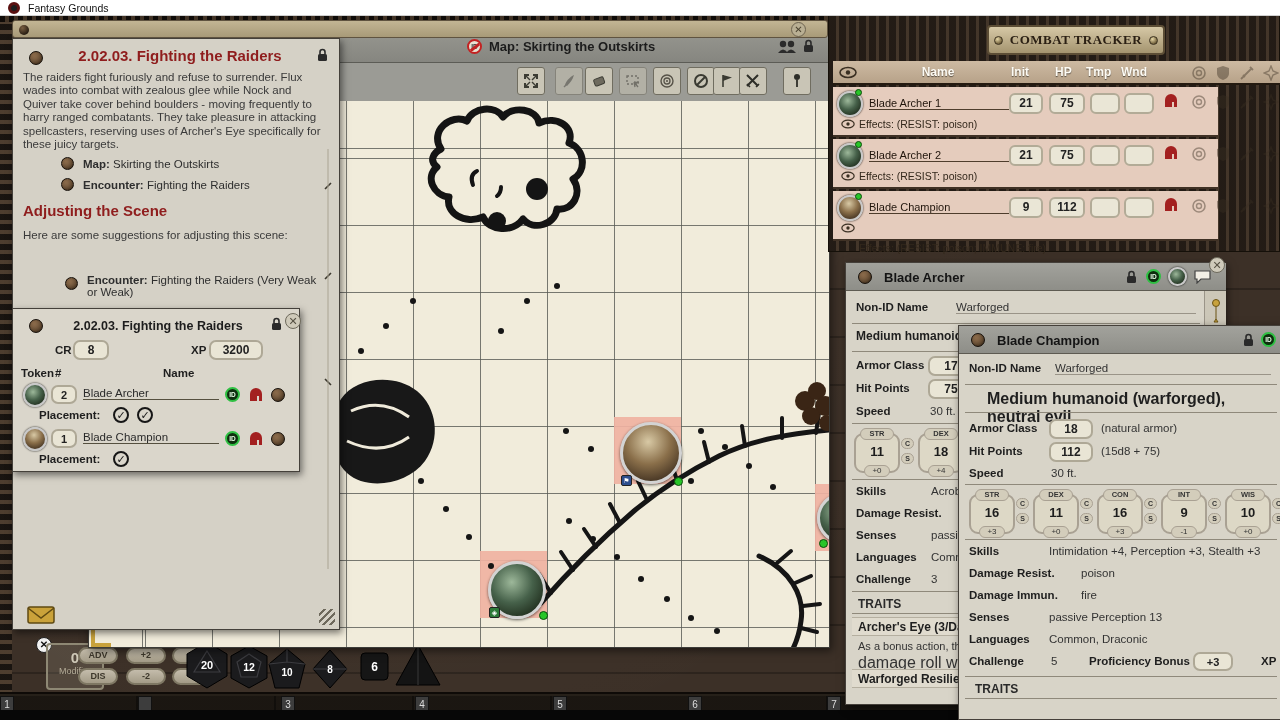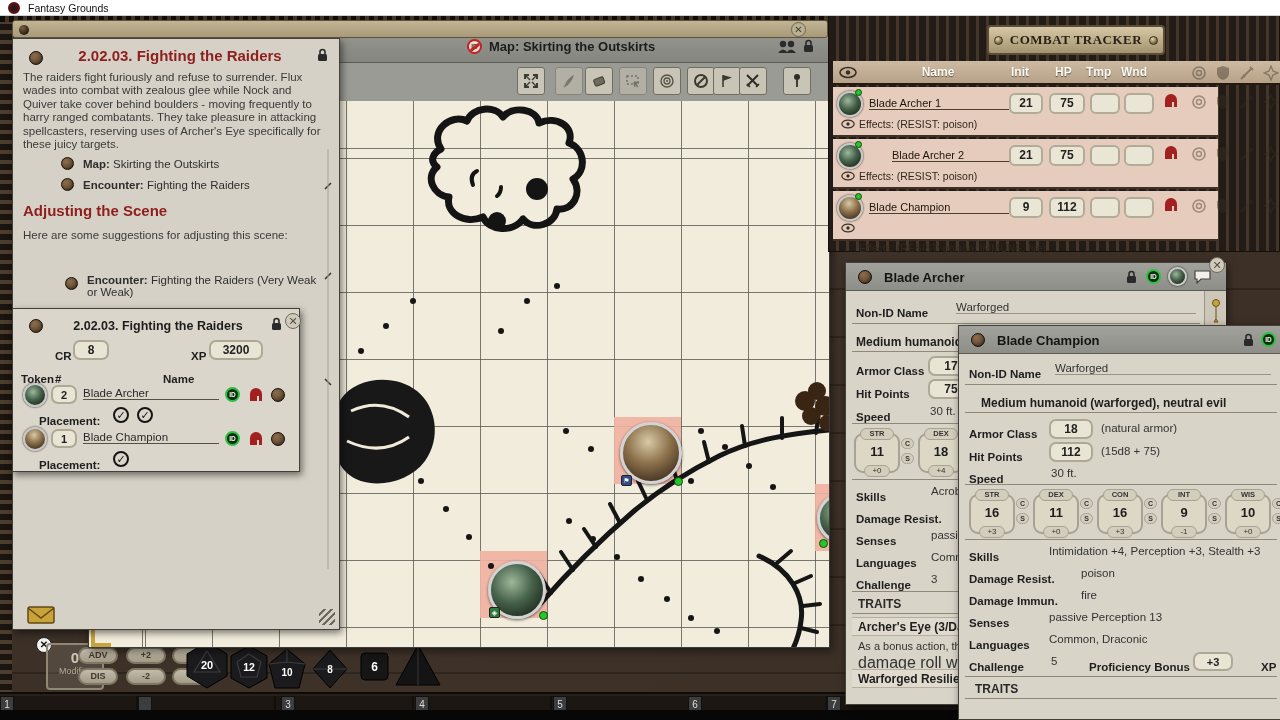--- a/index.html
+++ b/index.html
@@ -39,21 +39,21 @@
      color:#eaffea; font-size:6.5px; font-weight:bold; text-align:center; line-height:11px; }
   .nonid { width:15px; height:15px; border-radius:50%; background:#e8e2d2; border:2px solid #c32222;
      color:#333; font-size:6.5px; font-weight:bold; text-align:center; line-height:11px; position:relative; overflow:hidden;}
   .nonid:after { content:""; position:absolute; left:-2px; top:4px; width:18px; height:2.5px; background:#c32222; transform:rotate(-38deg); }
   .helmet { width:16px; height:16px; }
   .checkc { width:16px; height:16px; border:2px solid #161616; border-radius:50%;
      font-size:11px; color:#161616; text-align:center; line-height:13px; background:transparent; }
   .statbox { background:#e9e5d5; border:2px solid #aea896; border-radius:7px; text-align:center;
      font-weight:bold; color:#222; }
   .divider { height:1px; background:#8f897b; }
-  .lbl { font-weight:bold; color:#1e1e1e; font-size:11.5px;margin-top:6px; }
+  .lbl { font-weight:bold; color:#1e1e1e; font-size:11.5px; }
   .val { color:#333; font-size:11.5px; }
   .closec { width:16px; height:16px; border-radius:50%; background:#cfcaba; border:1px solid #6e6a5c;
      color:#555043; font-size:11px; text-align:center; line-height:14px; }
 
   
   .story-win { left:12px; top:38px; width:328px; height:592px; z-index:20; background:#d5d1c6;
      border:1px solid #44403a; box-shadow:2px 3px 7px rgba(0,0,0,.5); }
   .story-title { font-size:15px; font-weight:bold; color:#8f1d1d; }
   .story-body { font-size:11.5px; color:#3a3a3a; line-height:13.4px; }
   .redhead { font-size:15px; font-weight:bold; color:#8f1d1d; }
@@ -465,21 +465,21 @@
     <svg class="abs" style="left:8px; top:32px;" width="14" height="10" viewBox="0 0 18 13">
         <ellipse cx="9" cy="6.5" rx="8" ry="5" fill="none" stroke="#3a2f22" stroke-width="1.6"></ellipse>
         <circle cx="9" cy="6.5" r="2.2" fill="#3a2f22"></circle>
       </svg>
     <div class="abs ct-effects" style="left:26px; top:31px;">Effects: (RESIST: poison)</div>
   </div>
 
   <div class="abs ct-row" style="top:124px;">
     <div class="abs tok tok-archer" style="left:4px; top:4px; width:26px; height:26px;"></div>
     <div class="abs greendot" style="left:22px; top:2px; width:7px; height:7px;"></div>
-    <div class="abs ct-name" style="left:36px; top:10px; width:140px;margin-left:23px;">Blade Archer 2</div>
+    <div class="abs ct-name" style="left:36px; top:10px; width:140px;">Blade Archer 2</div>
     <div class="abs ct-box" style="left:176px; top:6px; width:34px;">21</div>
     <div class="abs ct-box" style="left:216px; top:6px; width:36px;">75</div>
     <div class="abs ct-box" style="left:257px; top:6px; width:30px;"></div>
     <div class="abs ct-box" style="left:291px; top:6px; width:30px;"></div>
     <svg class="abs helmet" style="left:330px; top:6px;" viewBox="0 0 16 16">
         <path d="M2 14 V7 a6 6 0 0 1 12 0 v7 h-3 V9 h-2 v5 z" fill="#a32020"></path>
       </svg>
     <svg class="abs fadeicon" style="left:358px; top:7px;" width="16" height="16" viewBox="0 0 16 16">
         <circle cx="8" cy="8" r="6" fill="none" stroke="#3a2f22" stroke-width="1.6"></circle>
         <circle cx="8" cy="8" r="2.5" fill="none" stroke="#3a2f22" stroke-width="1.4"></circle>
@@ -615,21 +615,21 @@
     <svg class="abs lock" style="left:284px; top:7px;" viewBox="0 0 11 14">
         <rect x="1" y="6" width="9" height="7" rx="1.5" fill="#2a2a2a"></rect>
         <path d="M3 6 V4 a2.5 2.5 0 0 1 5 0 V6" fill="none" stroke="#2a2a2a" stroke-width="1.6"></path>
       </svg>
     <div class="abs idbadge" style="left:302px; top:6px;">ID</div>
   </div>
 
   <div class="abs lbl" style="left:10px; top:36px;">Non-ID Name</div>
   <div class="abs val underfield" style="left:96px; top:36px; width:216px;">Warforged</div>
   <div class="abs divider" style="left:6px; top:58px; width:312px;"></div>
-  <div class="abs lbl" style="left:22px; top:64px; font-size:12px;">Medium humanoid (warforged), neutral evil</div>
+  <div class="abs lbl" style="left:28px; top:64px; font-size:16px;">Medium humanoid (warforged), neutral evil</div>
   <div class="abs divider" style="left:6px; top:86px; width:312px;"></div>
 
   <div class="abs lbl" style="left:10px; top:96px;">Armor Class</div>
   <div class="abs statbox" style="left:90px; top:93px; width:44px; height:20px; font-size:12px; line-height:17px;">18</div>
   <div class="abs val" style="left:142px; top:96px;">(natural armor)</div>
   <div class="abs lbl" style="left:10px; top:119px;">Hit Points</div>
   <div class="abs statbox" style="left:90px; top:116px; width:44px; height:20px; font-size:12px; line-height:17px;">112</div>
   <div class="abs val" style="left:142px; top:119px;">(15d8 + 75)</div>
   <div class="abs lbl" style="left:10px; top:141px;">Speed</div>
   <div class="abs val" style="left:92px; top:141px;">30 ft.</div>

